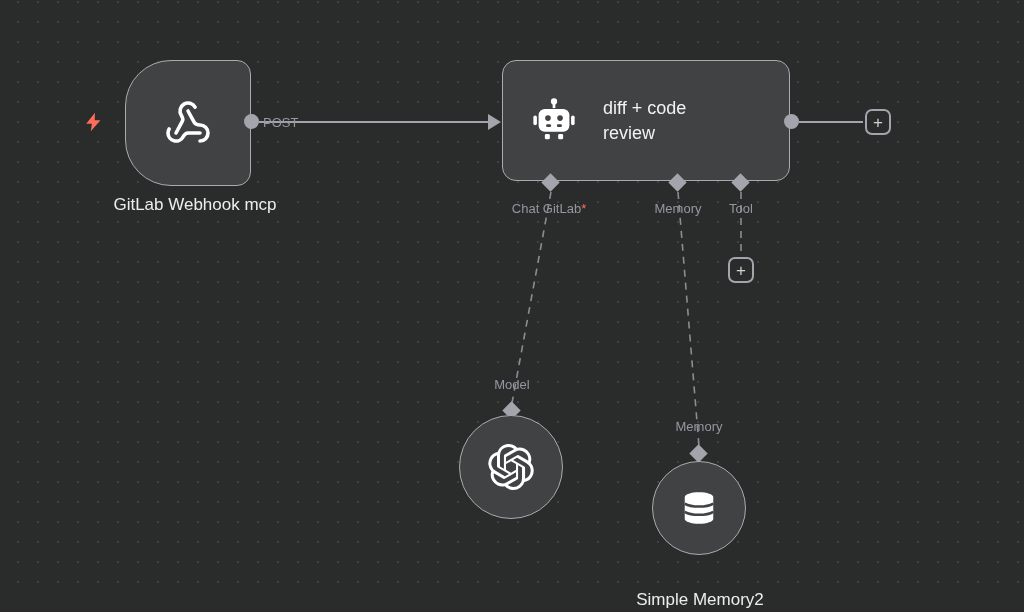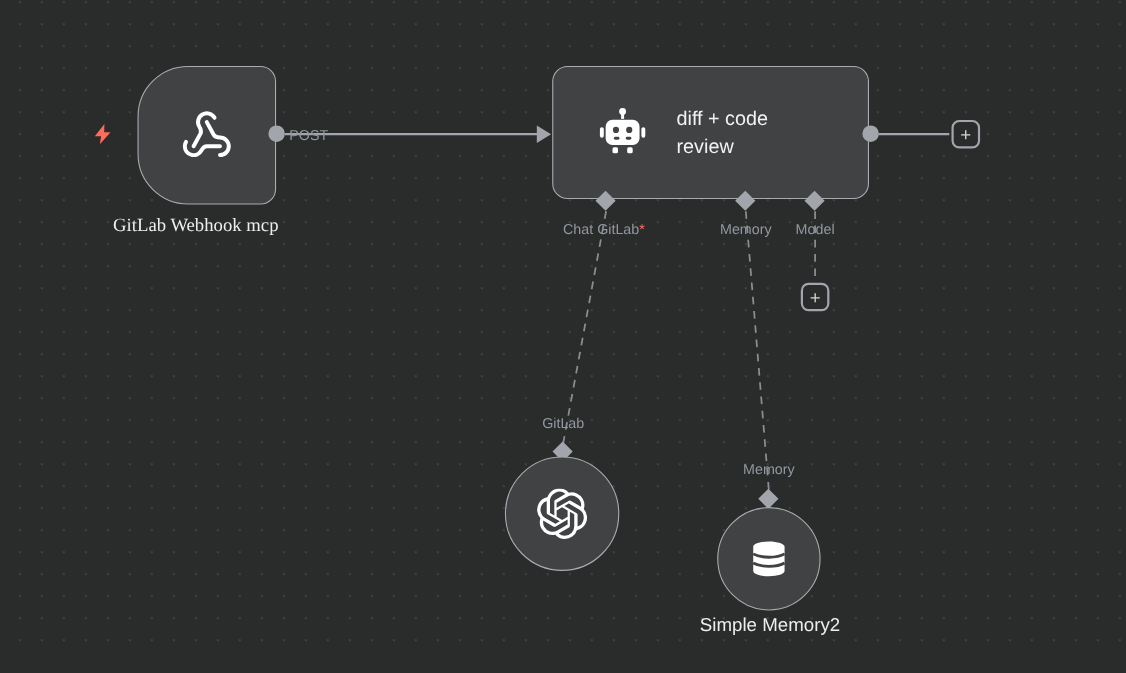--- a/index.html
+++ b/index.html
@@ -19,34 +19,34 @@
 
   .node {
     position: absolute; box-sizing: border-box;
     background: #414244; border: 1.5px solid #a9abaf;
   }
   .webhook-node { left: 125px; top: 60px; width: 126px; height: 126px;
     border-radius: 46px 14px 14px 46px;
     display: flex; align-items: center; justify-content: center; }
   .agent-node { left: 502px; top: 60px; width: 288px; height: 121px;
     border-radius: 14px;
-    display: flex; align-items: center; padding-left: 38px; gap: 24px; }
+    display: flex; align-items: center; padding-left: 26px; gap: 24px; }
   .agent-title { color: #f2f2f2; font-size: 18px; line-height: 25px; width: 132px; }
 
   .circle-node { border-radius: 50%; display: flex; align-items: center; justify-content: center; }
   .openai-node { left: 459px; top: 415px; width: 104px; height: 104px; }
   .memory-node { left: 652px; top: 461px; width: 94px; height: 94px; }
 
   .node-label {
     position: absolute; color: #ededed; font-size: 17px;
     text-align: center; white-space: nowrap;
   }
-  .webhook-label { left: 58px; top: 195px; width: 240px; font-family: Liberation Serif, serif; }
+  .webhook-label { left: 75px; top: 195px; width: 240px; }
   .openai-label  { left: 391px; top: 528px; width: 240px; }
-  .memory-label  { left: 580px; top: 559px; width: 240px; }
+  .memory-label  { left: 580px; top: 590px; width: 240px; }
 
   .port-label {
     position: absolute; color: #9298a0; font-size: 13px;
     text-align: center; white-space: nowrap;
   }
   .post-label       { left: 263px; top: 115px; text-align: left; }
   .chatmodel-label  { left: 489px; top: 201px; width: 120px; }
   .agentmem-label   { left: 638px; top: 201px; width: 80px; }
   .tool-label       { left: 711px; top: 201px; width: 60px; }
   .model-label      { left: 472px; top: 377px; width: 80px; }
@@ -125,30 +125,30 @@
     <div class="agent-title">diff + code review</div>
   </div>
   <div class="port-dot" style="left:784px; top:114px;"></div>
 
   <div class="diamond" style="left:544px; top:176px;"></div>
   <div class="diamond" style="left:671px; top:176px;"></div>
   <div class="diamond" style="left:734px; top:176px;"></div>
 
   <div class="port-label chatmodel-label"><span>Chat GitLab</span><span class="required-marker">*</span></div>
   <div class="port-label agentmem-label">Memory</div>
-  <div class="port-label tool-label">Model</div>
+  <div class="port-label tool-label">Tool</div>
 
   <div class="add-btn" style="left:865px; top:109px;">
     <span>+</span>
   </div>
   <div class="add-btn" style="left:728px; top:257px;">
     <span>+</span>
   </div>
 
-  <div class="port-label model-label">GitLab</div>
+  <div class="port-label model-label">Model</div>
   <div class="diamond" style="left:505px; top:404px;"></div>
   <div class="node circle-node openai-node">
     <span class="icon-box">
       <svg width="46" height="46" viewBox="0 0 24 24" fill="#ffffff">
         <path d="M22.2819 9.8211a5.9847 5.9847 0 0 0-.5157-4.9108 6.0462 6.0462 0 0 0-6.5098-2.9A6.0651 6.0651 0 0 0 4.9807 4.1818a5.9847 5.9847 0 0 0-3.9977 2.9 6.0462 6.0462 0 0 0 .7427 7.0966 5.98 5.98 0 0 0 .511 4.9107 6.051 6.051 0 0 0 6.5146 2.9001A5.9847 5.9847 0 0 0 13.2599 24a6.0557 6.0557 0 0 0 5.7718-4.2058 5.9894 5.9894 0 0 0 3.9977-2.9001 6.0557 6.0557 0 0 0-.7475-7.073zm-9.022 12.6081a4.4755 4.4755 0 0 1-2.8764-1.0408l.1419-.0804 4.7783-2.7582a.7948.7948 0 0 0 .3927-.6813v-6.7369l2.02 1.1686a.071.071 0 0 1 .038.052v5.5826a4.504 4.504 0 0 1-4.4945 4.4944zm-9.6607-4.1254a4.4708 4.4708 0 0 1-.5346-3.0137l.142.0852 4.783 2.7582a.7712.7712 0 0 0 .7806 0l5.8428-3.3685v2.3324a.0804.0804 0 0 1-.0332.0615L9.74 19.9502a4.4992 4.4992 0 0 1-6.1408-1.6464zM2.3408 7.8956a4.485 4.485 0 0 1 2.3655-1.9728V11.6a.7664.7664 0 0 0 .3879.6765l5.8144 3.3543-2.0201 1.1685a.0757.0757 0 0 1-.071 0l-4.8303-2.7865A4.504 4.504 0 0 1 2.3408 7.8956zm16.5963 3.8558L13.1038 8.364 15.1192 7.2a.0757.0757 0 0 1 .071 0l4.8303 2.7913a4.4944 4.4944 0 0 1-.6765 8.1042v-5.6772a.79.79 0 0 0-.4069-.6765zm2.0107-3.0231l-.142-.0852-4.7735-2.7818a.7759.7759 0 0 0-.7854 0L9.409 9.2297V6.8974a.0662.0662 0 0 1 .0284-.0615l4.8303-2.7866a4.4992 4.4992 0 0 1 6.6802 4.66zM8.3065 12.863l-2.02-1.1638a.0804.0804 0 0 1-.038-.0567V6.0742a4.4992 4.4992 0 0 1 7.3757-3.4537l-.142.0805L8.704 5.459a.7948.7948 0 0 0-.3927.6813zm1.0976-2.3654l2.602-1.4998 2.6069 1.4998v2.9994l-2.5974 1.4997-2.6067-1.4997z"></path>
       </svg>
     </span>
   </div>
 
   <div class="port-label memconn-label">Memory</div>

